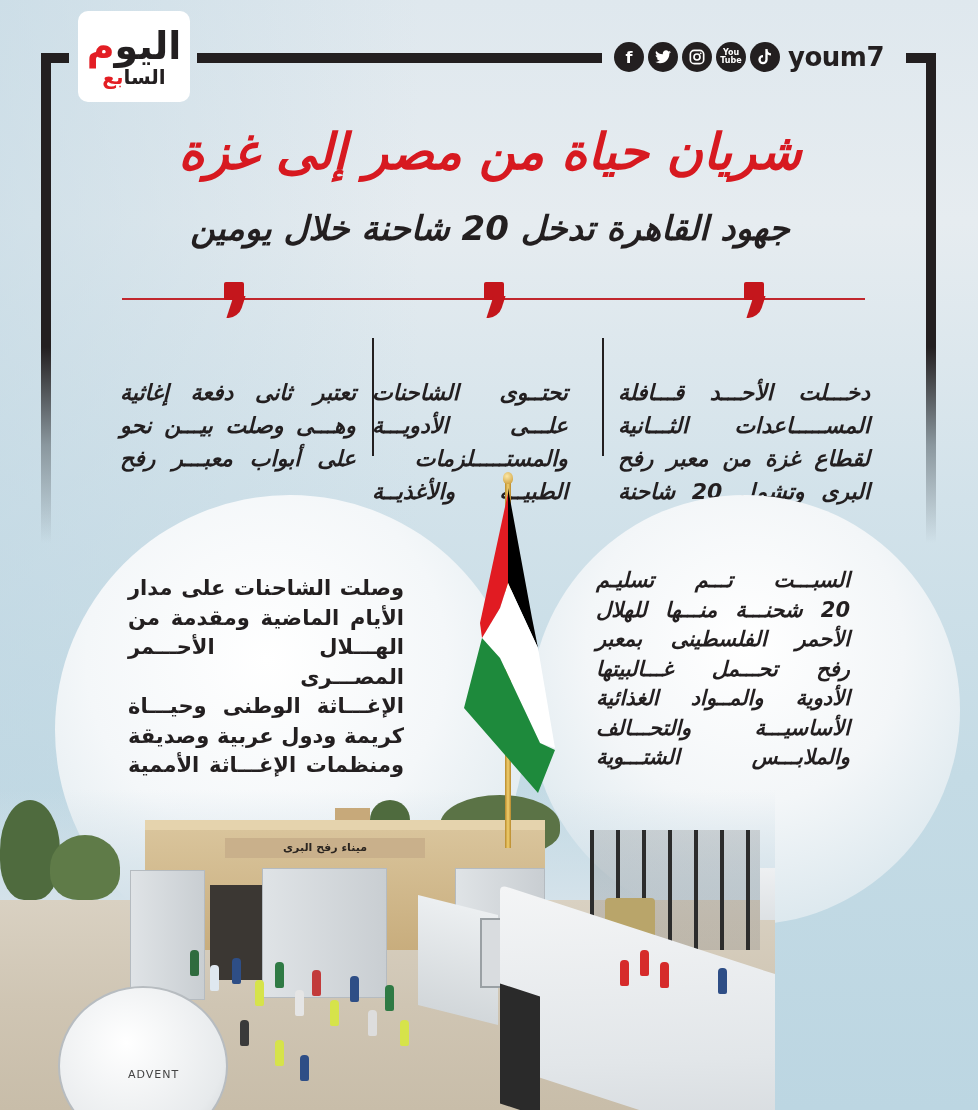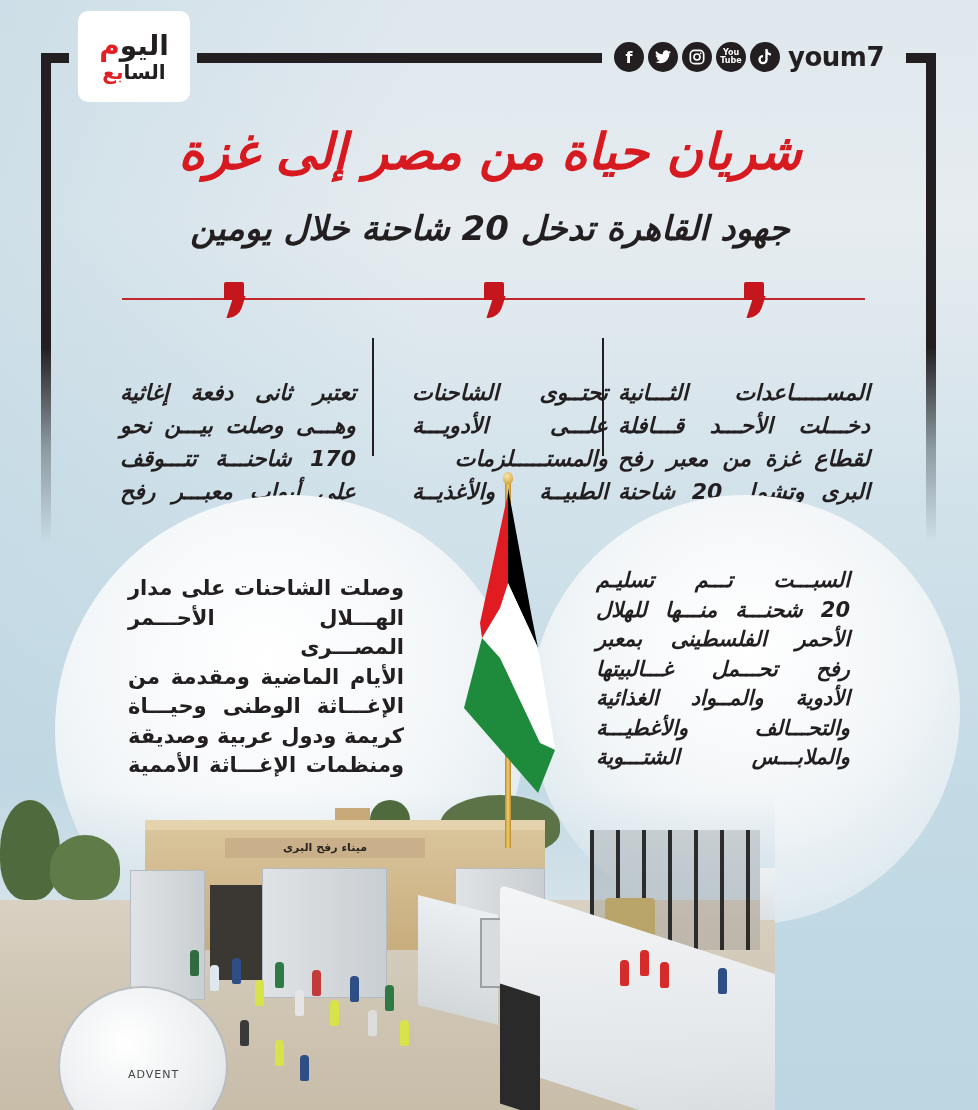--- a/index.html
+++ b/index.html
@@ -24,21 +24,21 @@
     background: linear-gradient(180deg, #231f20 0%, #231f20 60%, #8a979e 80%, rgba(170,190,200,0) 100%); }
 
   
   .logo {
     position: absolute; left: 78px; top: 11px; width: 112px; height: 91px;
     background: #ffffff; border-radius: 10px;
     display: flex; flex-direction: column; align-items: center; justify-content: center;
     font-family: "DejaVu Sans", sans-serif; font-weight: bold; line-height: 1;
     direction: rtl;
   }
-  .logo .l1 { font-size: 28px; color: #231f20; letter-spacing: -1px; text-align: right; }
+  .logo .l1 { font-size: 38px; color: #231f20; letter-spacing: -1px; text-align: right; }
   .logo .l1 .red { color: #e31e24; }
   .logo .l2 { font-size: 20px; color: #231f20; letter-spacing: -1px; margin-top: 2px; }
   .logo .l2 .red { color: #e31e24; }
 
   
   .social { position: absolute; left: 614px; top: 42px; display: flex; align-items: center; gap: 4px; }
   .social .ic {
     width: 30px; height: 30px; border-radius: 50%; background: #231f20; color: #fff;
     display: flex; align-items: center; justify-content: center;
     font-family: "DejaVu Sans", sans-serif; font-weight: bold; font-size: 16px;
@@ -197,59 +197,58 @@
 <div class="comma" style="left:482px">
     <div class="dot"></div>
     <div class="tail"></div>
   </div>
 <div class="comma" style="left:222px">
     <div class="dot"></div>
     <div class="tail"></div>
   </div>
 
 <div class="col" style="left:618px; width:252px;">
+  <span class="line">دخـــلت الأحـــد قـــافلة</span>
   <span class="line">المســـــاعدات الثـــانية</span>
-  <span class="line">دخـــلت الأحـــد قـــافلة</span>
   <span class="line">لقطاع غزة من معبر رفح</span>
   <span class="line">البرى وتشمل 20 شاحنة</span>
 </div>
 <div class="col-sep" style="left:602px"></div>
-<div class="col" style="left:412px; width:196px;">
+<div class="col" style="left:372px; width:196px;">
   <span class="line">تحتــوى الشاحنات</span>
   <span class="line">علـــى الأدويـــة</span>
   <span class="line">والمستـــــلزمات</span>
   <span class="line">الطبيــة والأغذيــة</span>
 </div>
 <div class="col-sep" style="left:372px"></div>
 <div class="col" style="left:120px; width:236px;">
   <span class="line">تعتبر ثانى دفعة إغاثية</span>
   <span class="line">وهـــى وصلت بيـــن نحو</span>
-  <span class="line">170 شاحنـــة تتـــوقف</span>
   <span class="line">على أبواب معبـــر رفح</span>
 </div>
 
 <div class="circle-left"></div>
 <div class="circle-right"></div>
 
 <div class="circle-text" style="left:128px; top:574px; width:276px;">
   <span class="line">وصلت الشاحنات على مدار</span>
+  <span class="line">الأيام الماضية ومقدمة من</span>
   <span class="line">الهـــلال الأحـــمر المصـــرى</span>
-  <span class="line">الأيام الماضية ومقدمة من</span>
   <span class="line">الإغـــاثة الوطنى وحيـــاة</span>
   <span class="line">كريمة ودول عربية وصديقة</span>
   <span class="line">ومنظمات الإغـــاثة الأممية</span>
 </div>
 
 <div class="circle-text italic" style="left:596px; top:566px; width:254px;">
   <span class="line">السبـــت تـــم تسليـم</span>
   <span class="line">20 شحنـــة منـــها للهلال</span>
   <span class="line">الأحمر الفلسطينى بمعبر</span>
   <span class="line">رفح تحـــمل غـــالبيتها</span>
   <span class="line">الأدوية والمــواد الغذائية</span>
-  <span class="line">والتحـــالف والأغطيـــة</span>
+  <span class="line">الأساسيـــة والتحـــالف</span>
   <span class="line">والملابـــس الشتـــوية</span>
 </div>
 
 <div class="photo">
   <div class="sky"></div>
   <div class="ground"></div>
   <div class="tree" style="left:0; top:10px; width:60px; height:100px;"></div>
   <div class="tree" style="left:50px; top:45px; width:70px; height:65px; background:#5f7b48;"></div>
   <div class="tree" style="left:370px; top:10px; width:40px; height:40px;"></div>
   <div class="tree" style="left:440px; top:5px; width:120px; height:60px; background:#5b7346;"></div>

